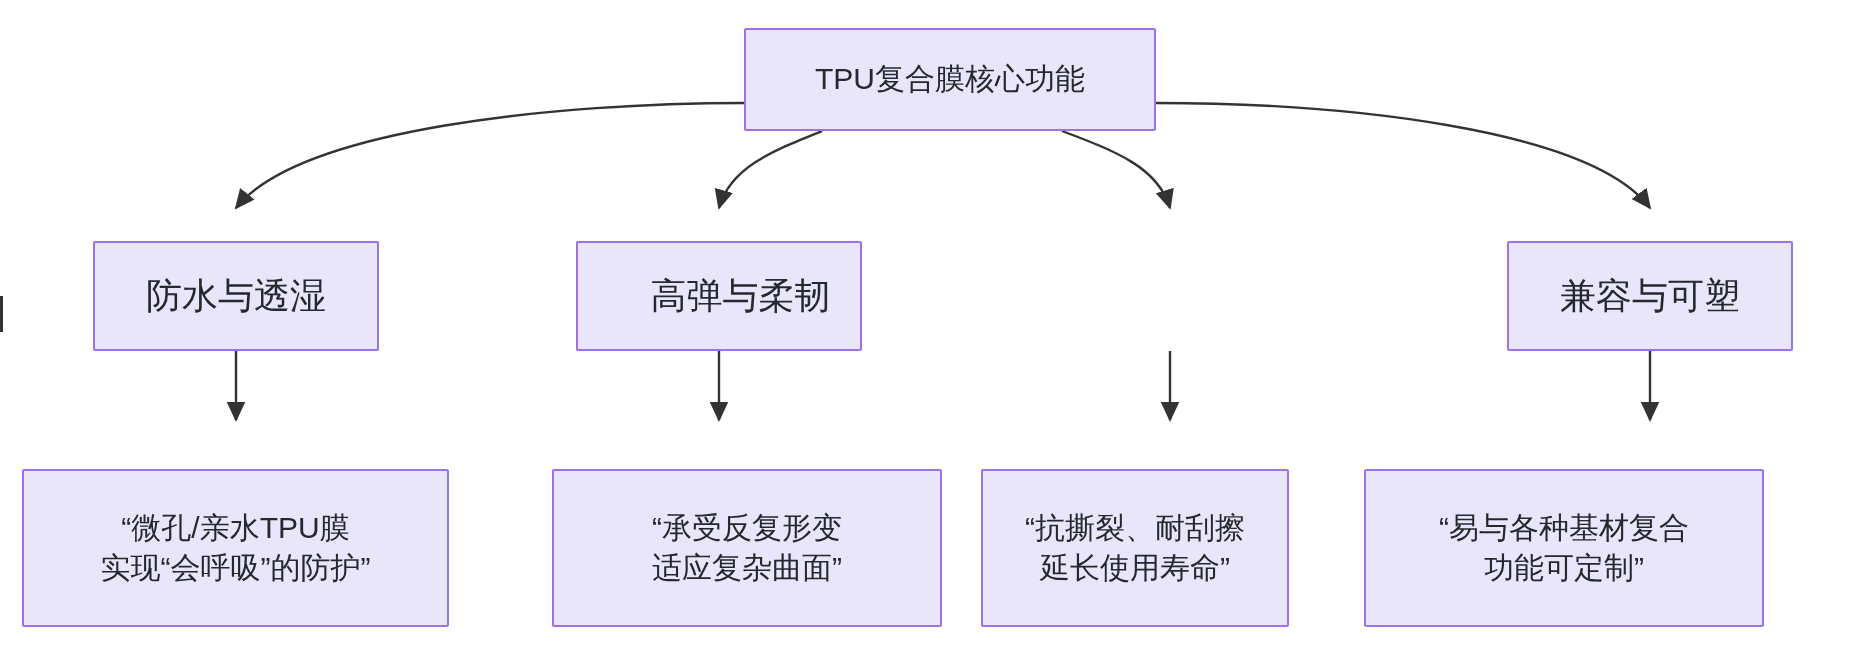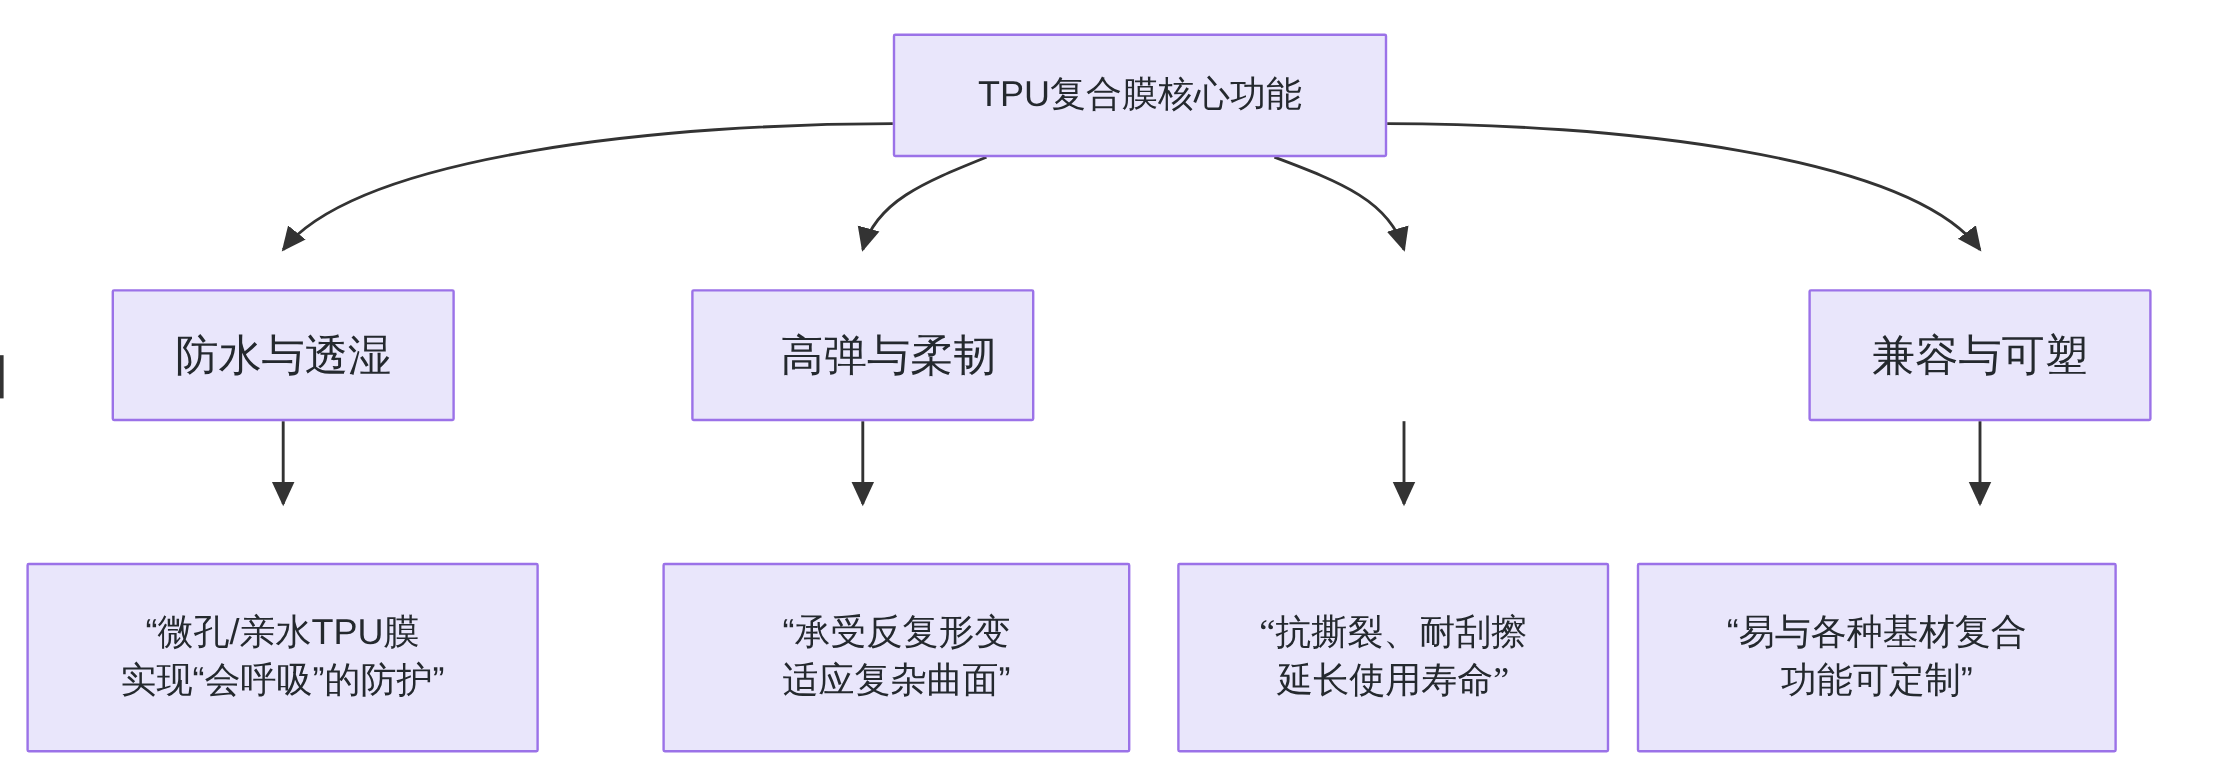--- a/index.html
+++ b/index.html
@@ -65,21 +65,21 @@
   .branch-3 { left: 1507px; }
 
   .node-leaf {
     top: 452px;
     height: 158px;
     font-size: 30px;
     margin-top: 17px;
   }
   .leaf-0 { left: 22px;   width: 427px; }
   .leaf-1 { left: 552px;  width: 390px; }
-  .leaf-2 { left: 981px;  width: 360px; font-family: Liberation Serif, serif; }
+  .leaf-2 { left: 981px;  width: 308px; }
   .leaf-3 { left: 1364px; width: 400px; }
 
   .clip-mark {
     position: absolute;
     left: 0px;
     top: 296px;
     width: 3px;
     height: 36px;
     background: #333333;
     z-index: 1;

